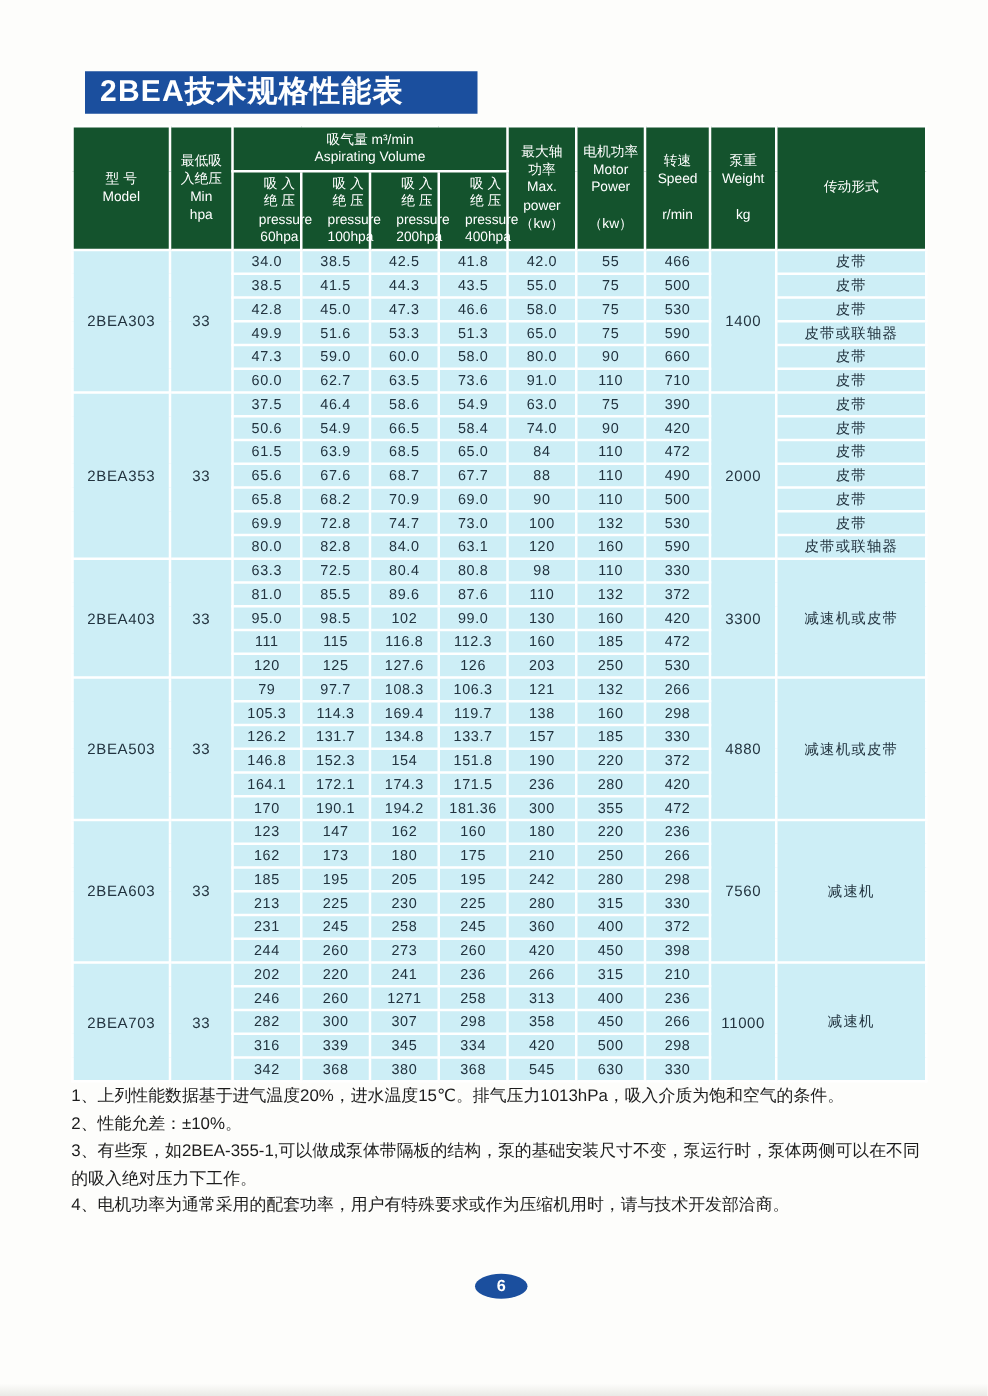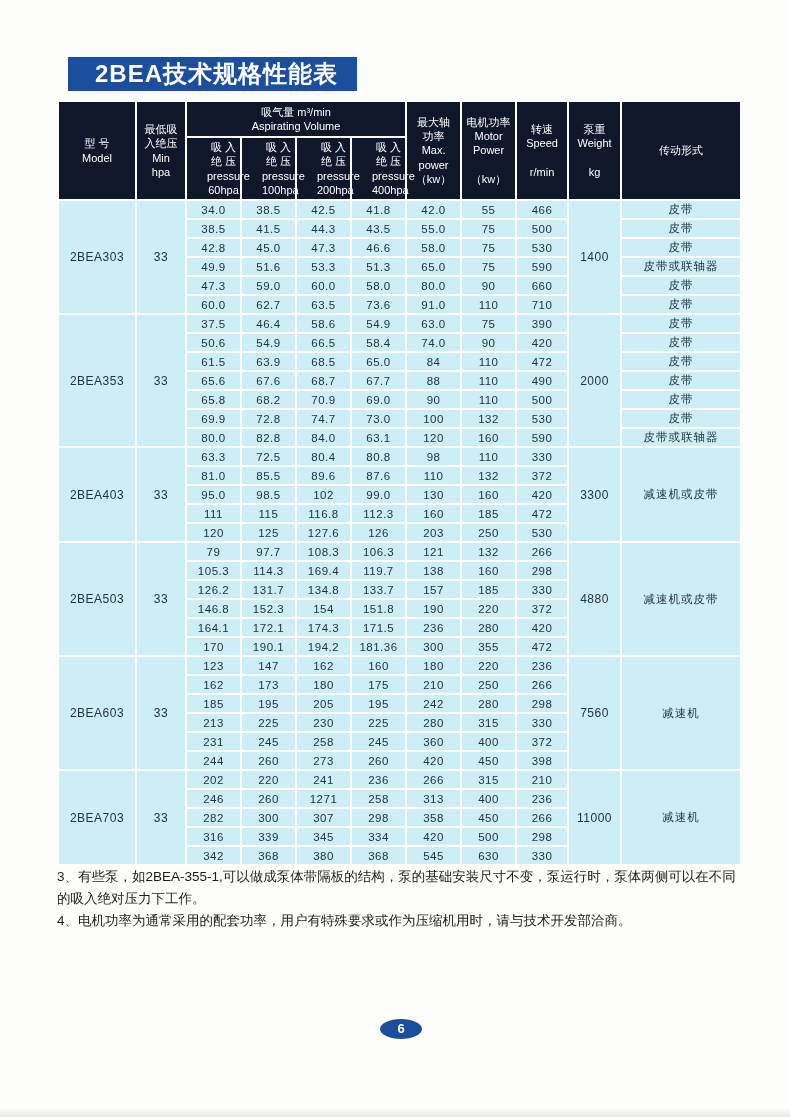--- a/index.html
+++ b/index.html
@@ -10,36 +10,36 @@
     position: relative; overflow: hidden;
     background: #fdfdfb;
   }
   .page { position: absolute; inset: 0; }
   .scan-edge-bottom {
     position: absolute; left: 0; right: 0; bottom: 0; height: 10px;
     background: linear-gradient(#fdfdfb, #e9e9e5);
   }
   .title-bar {
     position: absolute; left: 68px; top: 57px;
-    width: 289px; height: 34px;
+    width: 314px; height: 34px;
     background: #1b4f9e; color: #ffffff;
     font-size: 24px; font-weight: bold;
-    line-height: 34px; padding-left: 27px;
+    line-height: 34px; padding-left: 12px;
     letter-spacing: 1px;
   }
   table.spec {
     position: absolute; left: 57px; top: 100px;
     width: 683px; border-collapse: collapse; table-layout: fixed;
   }
   table.spec th, table.spec td {
     border: 2px solid #ffffff;
     text-align: center; vertical-align: middle;
   }
   table.spec thead th {
-    background: #0f172a; color: #ffffff;
+    background: #14532d; color: #ffffff;
     font-size: 11px; font-weight: normal;
     white-space: pre-line; line-height: 1.3;
     padding: 2px 0;
   }
   table.spec thead tr.h1 th { height: 36px; }
   table.spec thead tr.h2 th { height: 58px; padding-left: 20px; }
   table.spec tbody td {
     background: #cdeef6; color: #22333f;
     font-size: 11.5px; height: 19px; padding: 0;
     letter-spacing: 0.5px;
@@ -475,20 +475,22 @@
           <td data-name="volume-cell">380</td>
           <td data-name="volume-cell">368</td>
           <td data-name="max-power-cell">545</td>
           <td data-name="motor-power-cell">630</td>
           <td data-name="speed-cell">330</td>
         </tr>
       </tbody>
   </table>
 
   <div class="notes" data-name="notes">
+      <p data-name="note-line">1、上列性能数据基于进气温度20%，进水温度15℃。排气压力1013hPa，吸入介质为饱和空气的条件。</p>
+      <p data-name="note-line">2、性能允差：±10%。</p>
       <p data-name="note-line">3、有些泵，如2BEA-355-1,可以做成泵体带隔板的结构，泵的基础安装尺寸不变，泵运行时，泵体两侧可以在不同的吸入绝对压力下工作。</p>
       <p data-name="note-line">4、电机功率为通常采用的配套功率，用户有特殊要求或作为压缩机用时，请与技术开发部洽商。</p>
     </div>
 
   <div class="page-number" data-name="page-number-badge">6</div>
 
   <div class="scan-edge-bottom" data-name="scan-edge"></div>
 </div>
 
 </body></html>

